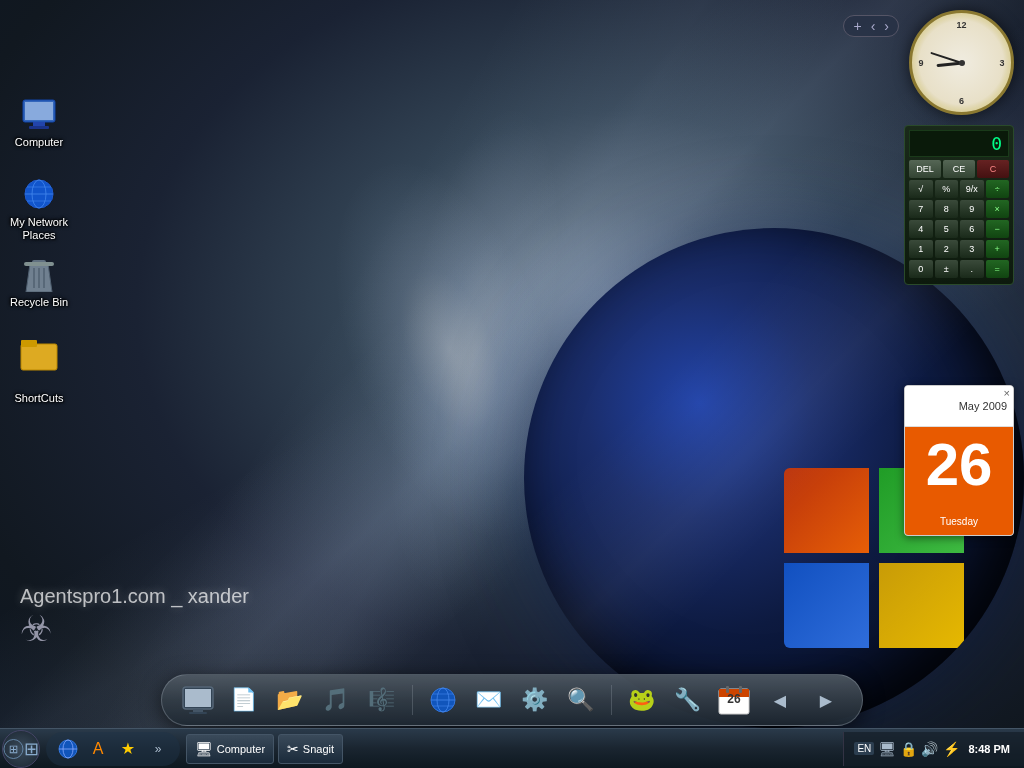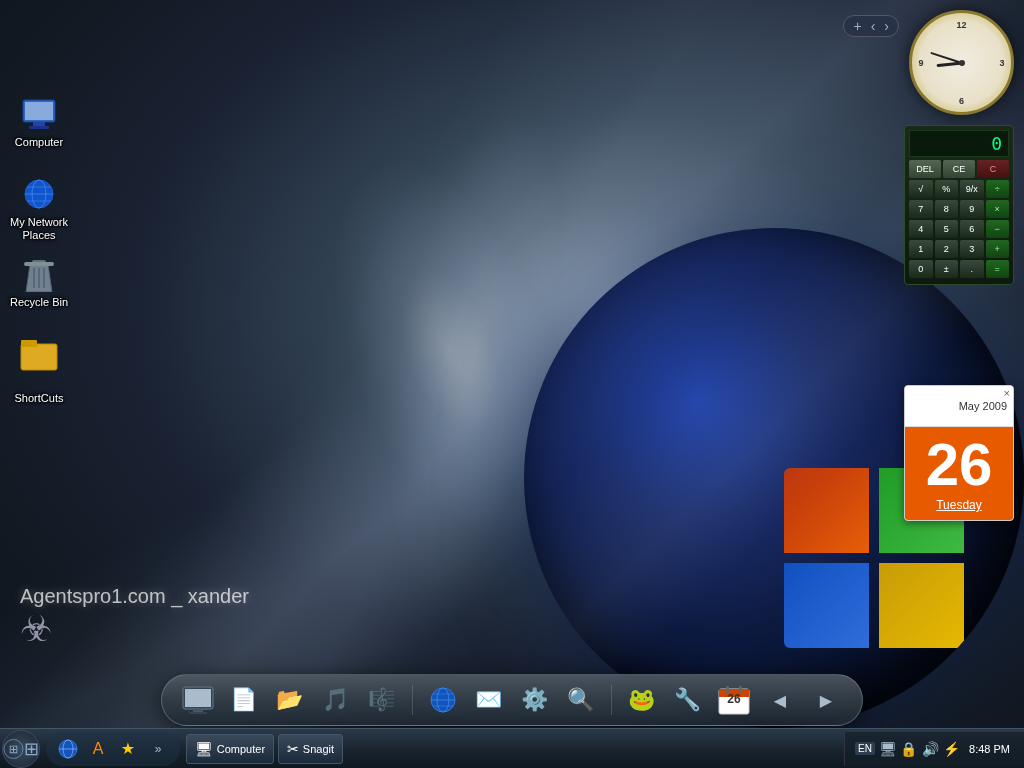--- a/index.html
+++ b/index.html
@@ -241,24 +241,23 @@
       padding: 8px 4px;
       text-align: center;
     }
     .calendar-day {
       font-size: 60px;
       font-weight: bold;
       color: white;
       line-height: 1;
     }
     .calendar-weekday {
-      font-size: 12px;
+      font-size: 10px;
       color: white;
-      margin-top: 3px;
-      text-decoration: underline;
+      margin-top: 21px;
     }
 
     
     .taskbar {
       position: absolute;
       bottom: 0;
       left: 0;
       right: 0;
       height: 40px;
       background: linear-gradient(180deg, #2a3a4a 0%, #1a2530 50%, #0d1820 100%);
@@ -342,20 +341,21 @@
     .tray-icon {
       font-size: 14px;
       cursor: pointer;
       color: #aabbcc;
     }
     .tray-time {
       font-size: 11px;
       color: white;
       text-align: center;
       padding: 0 4px;
+      font-weight: bold;
     }
     .tray-lang {
       font-size: 10px;
       color: white;
       background: rgba(50,70,90,0.8);
       padding: 1px 3px;
       border-radius: 2px;
     }
 
     

